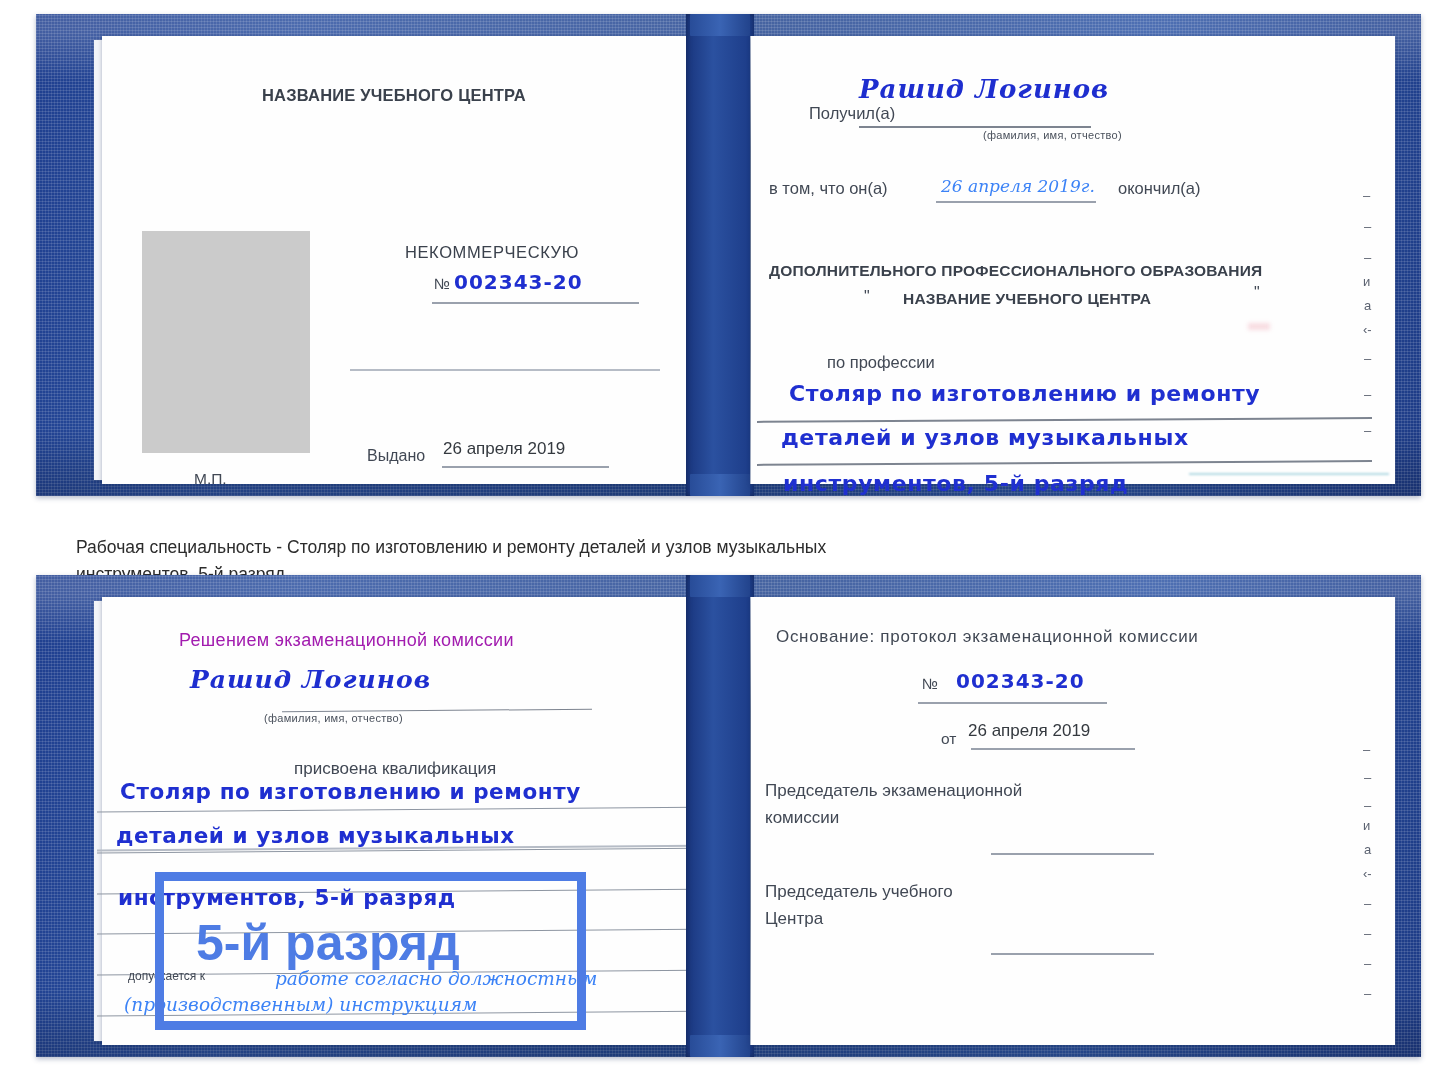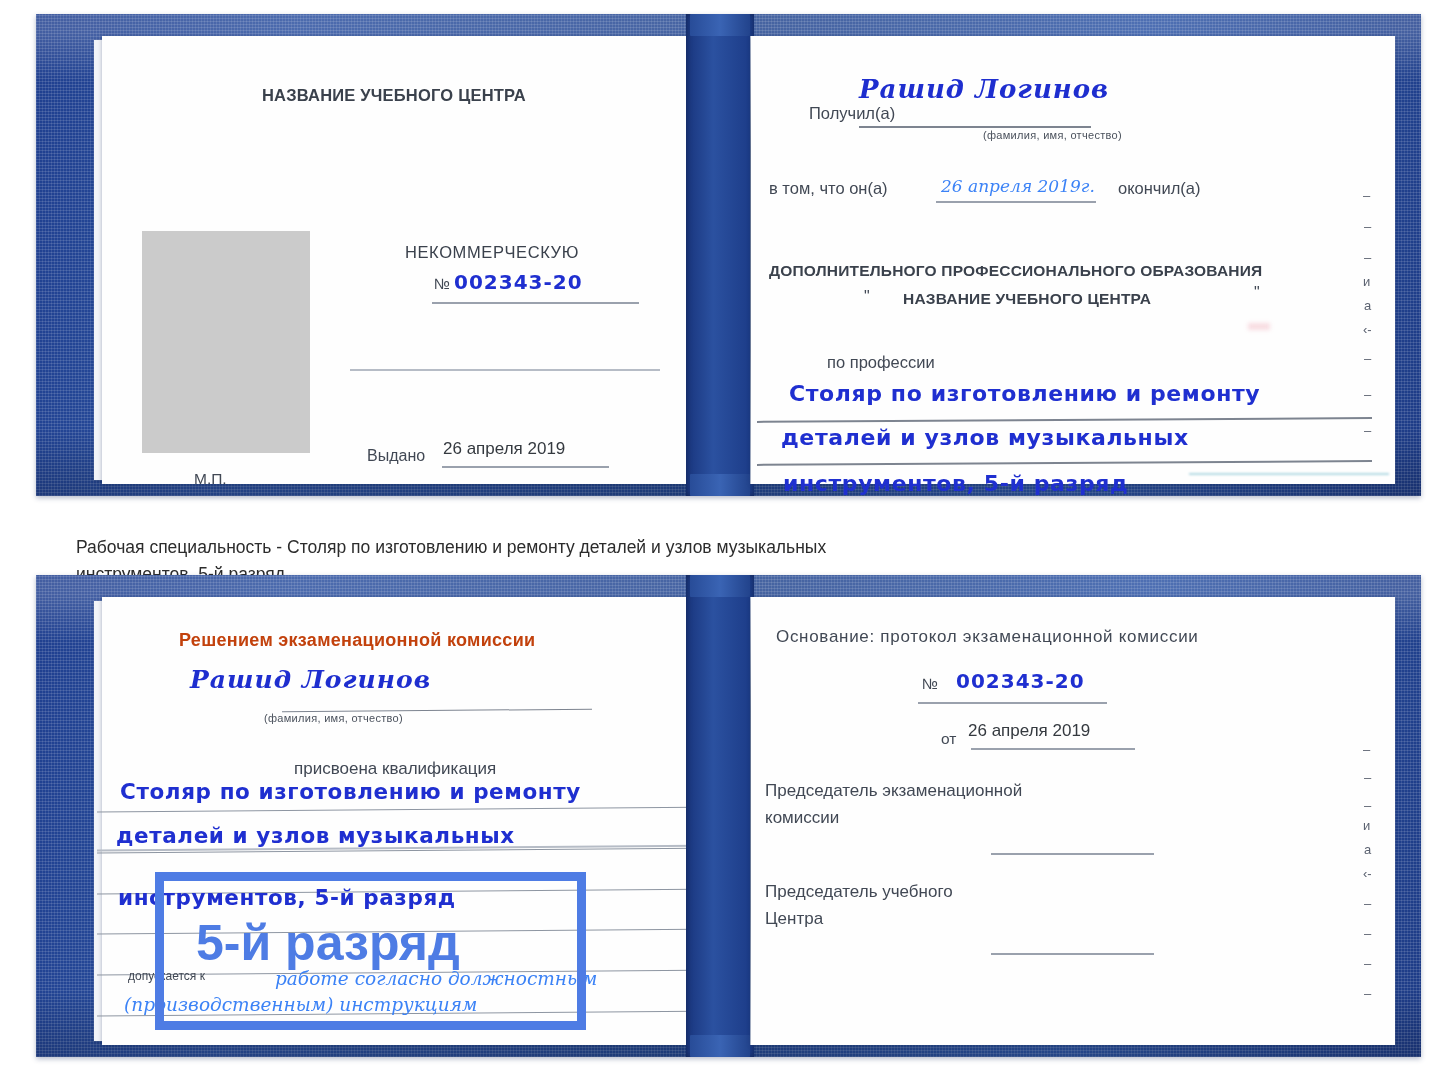--- a/index.html
+++ b/index.html
@@ -189,21 +189,21 @@
   </div>
 
   <div class="book" style="left:36px;top:575px;width:1385px;height:482px;">
 
     <div class="cover"></div>
 
     <div class="under-page" style="left:58px;top:26px;width:624px;height:440px;"></div>
 
     <div class="page left" style="left:66px;top:22px;width:620px;height:448px;">
 
-      <div class="t hdr" style="left:77px;top:33px;font-size:18px;font-weight:700;letter-spacing:.3px;color:#c2410c;">Решением экзаменационной комиссии</div>
+      <div class="t hdr" style="left:77px;top:33px;font-size:18px;font-weight:400;letter-spacing:.3px;color:#a21caf;">Решением экзаменационной комиссии</div>
 
       <div class="t ink-script" style="left:88px;top:68px;font-size:25px;">Рашид Логинов</div>
       <div class="rule thin" style="left:180px;top:113px;width:310px;height:1px;transform:rotate(-0.5deg);"></div>
       <div class="t cap" style="left:162px;top:115px;">(фамилия, имя, отчество)</div>
 
       <div class="t lbl" style="left:192px;top:162px;font-size:17px;">присвоена квалификация</div>
 
       <div class="lined" style="left:-5px;top:188px;width:630px;height:254px;">
         <i style="top:24px;transform:rotate(-0.45deg);"></i>
         <i style="top:65px;transform:rotate(-0.45deg);"></i>

